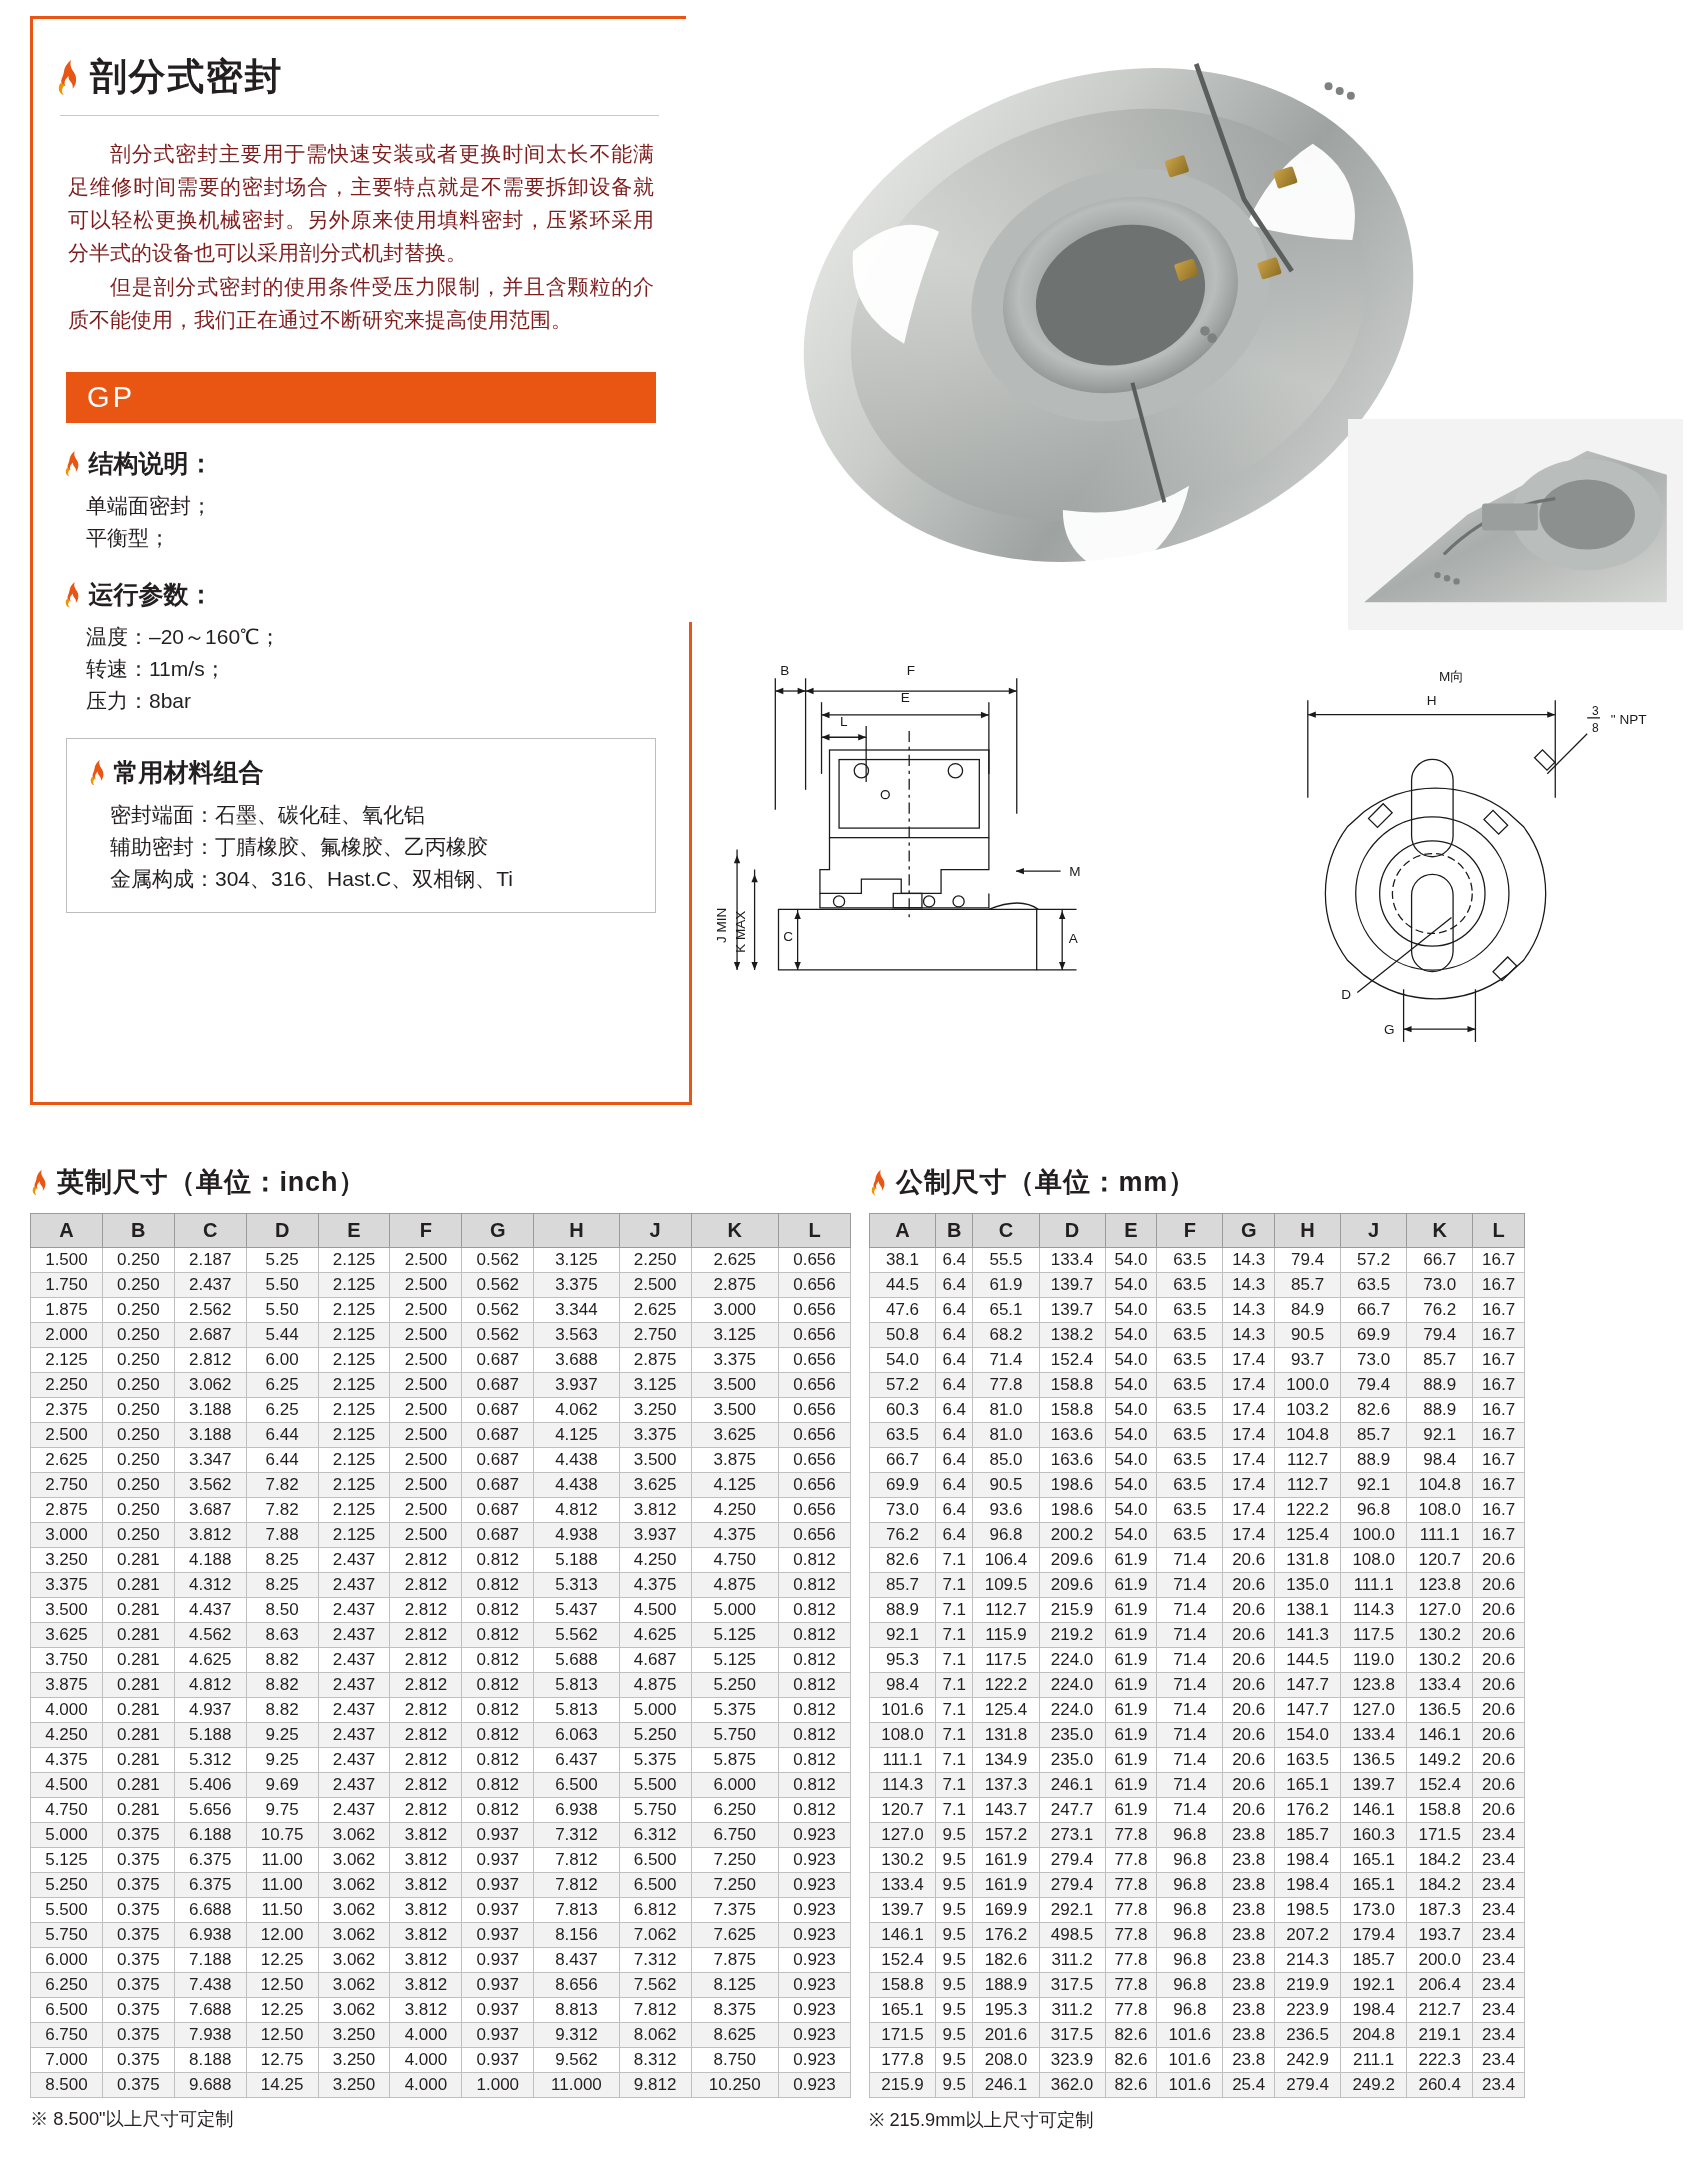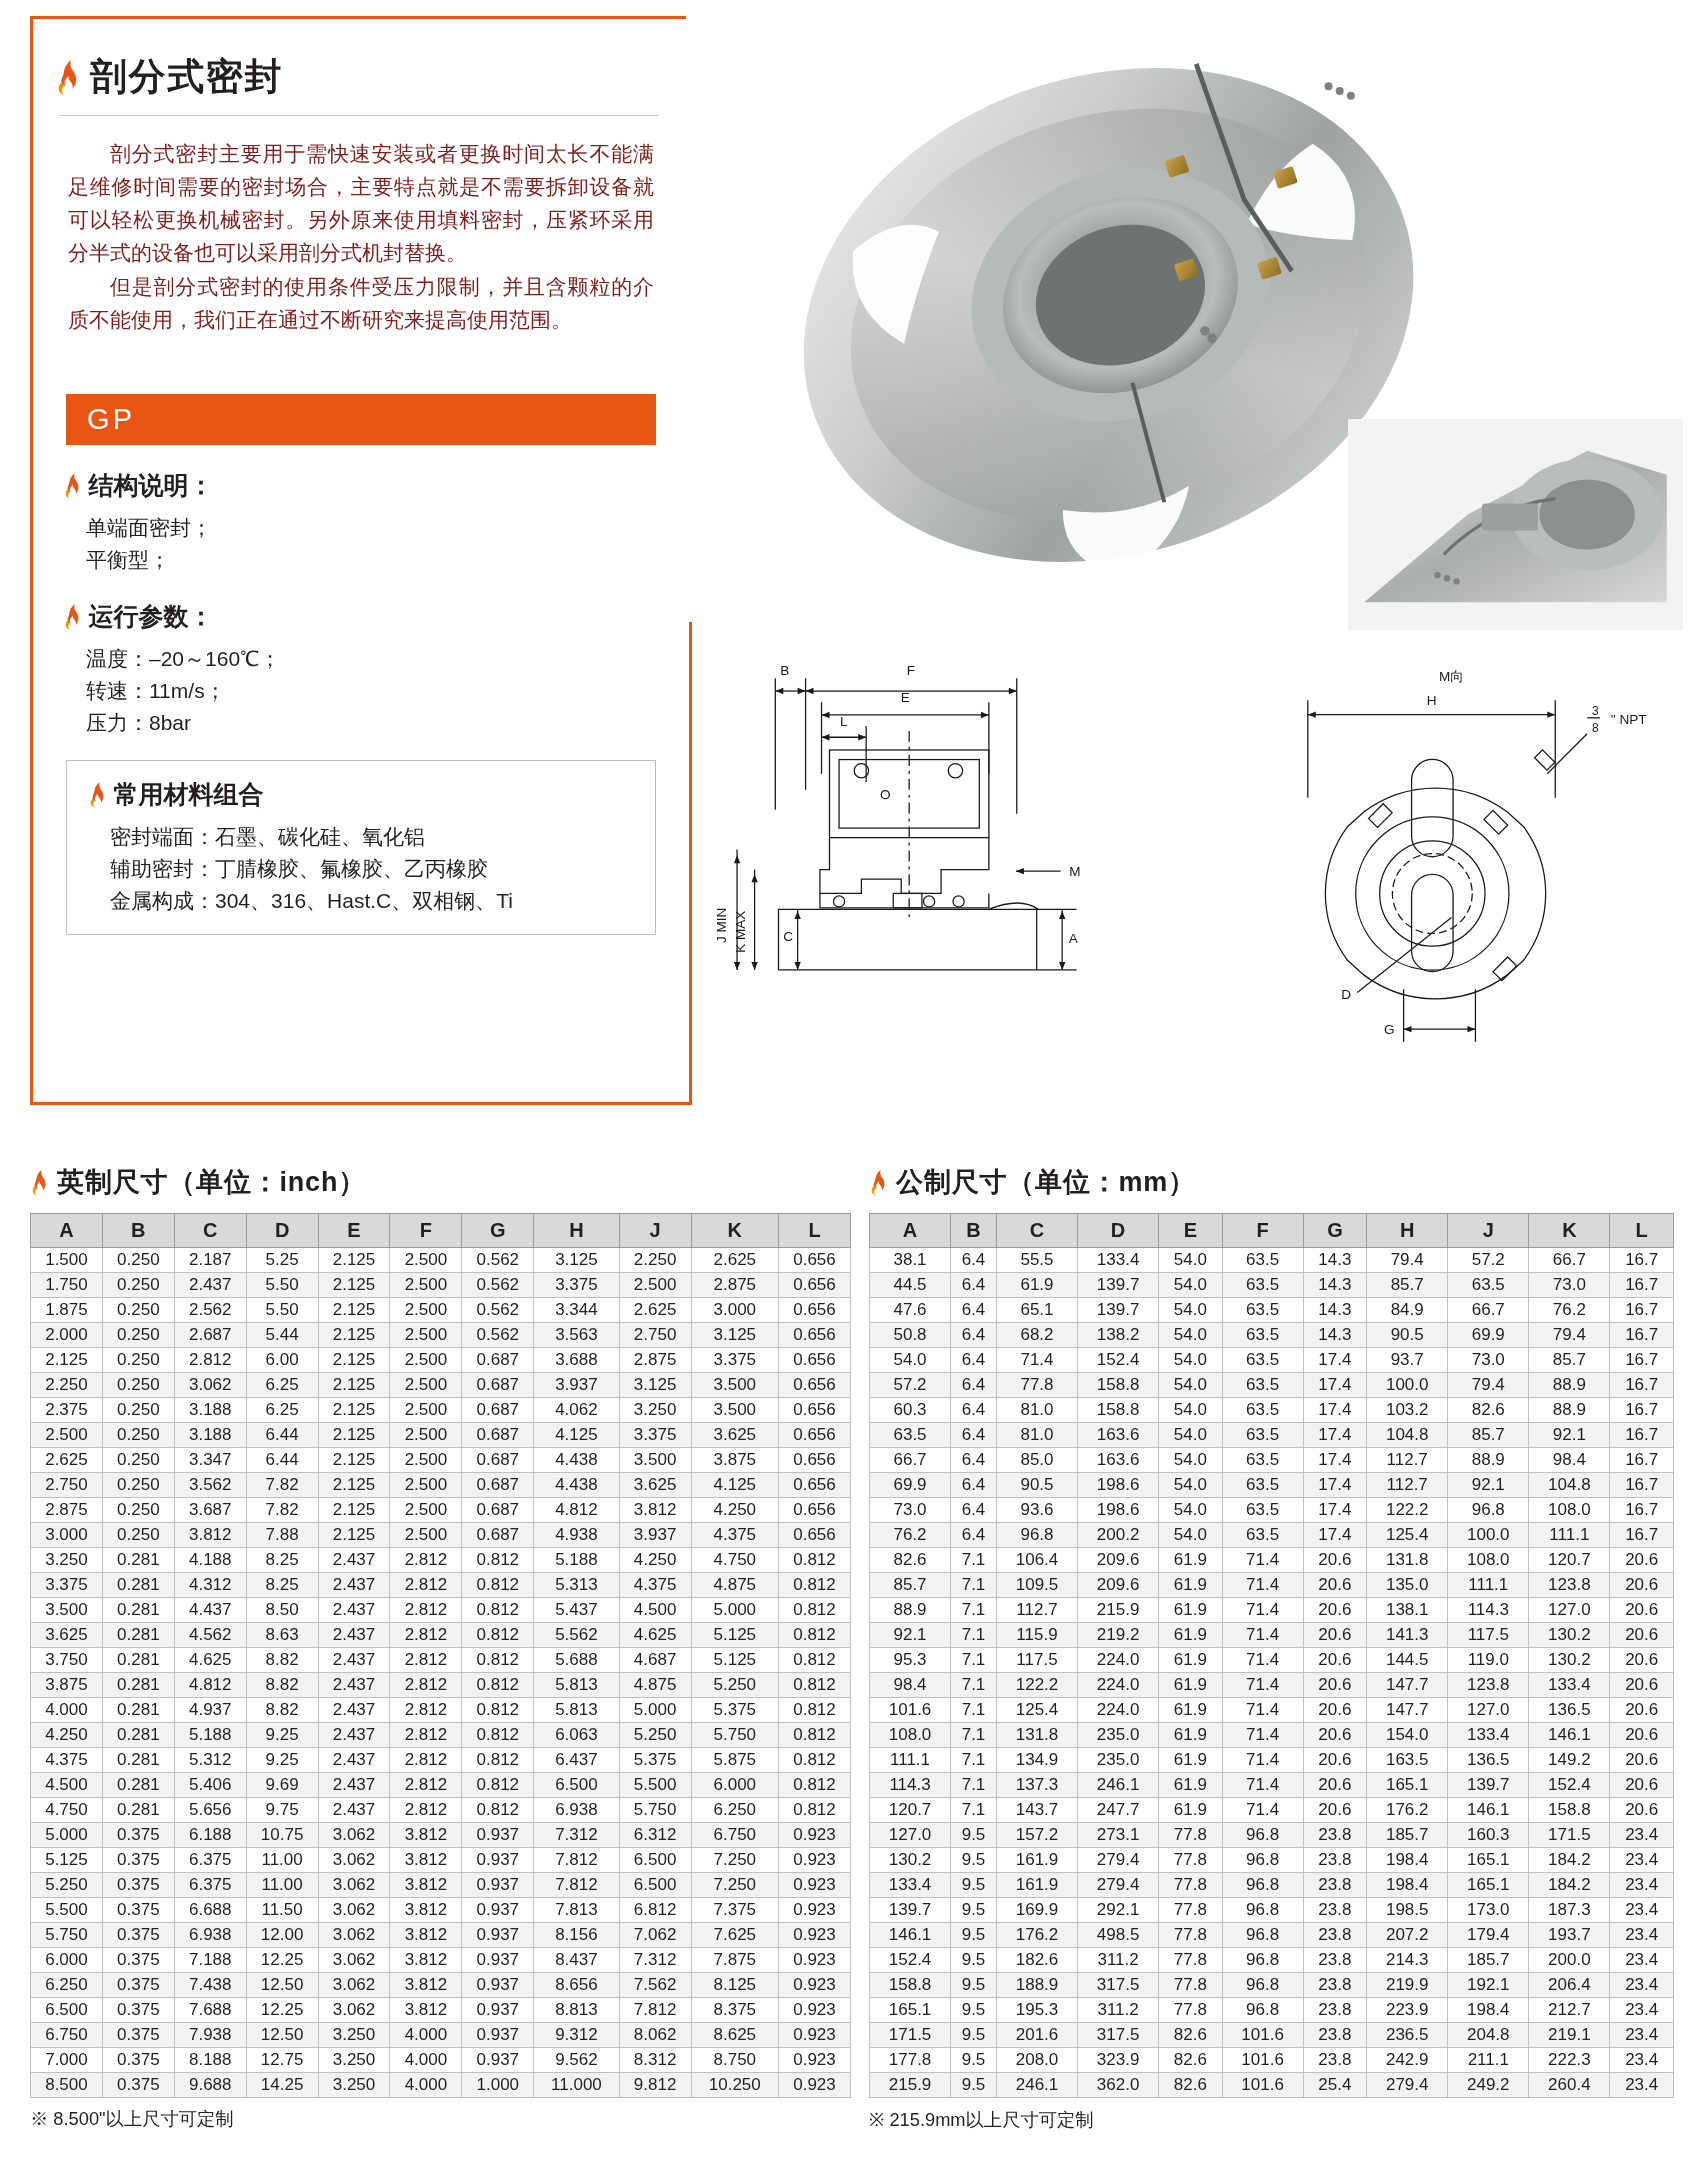--- a/index.html
+++ b/index.html
@@ -30,21 +30,21 @@
   }
   .body-para{
     margin:21px 35px 0 35px; font-size:21px; line-height:33px; color:#7f1d1d;
     text-align:justify;
   }
   .body-para p{margin:0;}
   .body-para p + p{ margin-top:1.6px; }
   .indent{ text-indent:2em; }
 
   .gp-bar{
-    margin:58px 0 0 33px; width:590px; height:51px; background:#e95513;
+    margin:36px 0 0 33px; width:590px; height:51px; background:#e95513;
     color:#ffffff; font-size:29px; letter-spacing:3.2px; display:flex; align-items:center;
     padding-left:21px; font-weight:normal;
   }
   .sec-head{ display:flex; align-items:center; margin:24px 0 0 30px; }
   .sec-head .flame{ width:17.5px;height:25.5px;margin-right:8px;}
   .sec-title{ font-size:25px; font-weight:bold; color:#231f20; }
   .sec-lines{ margin:9.6px 0 0 53px; font-size:21px; line-height:32px; color:#231f20;}
   .mat-box{
     margin:21px 33px 0 33px; border:0.8px solid #bdbdbd; padding:4.8px 0 17.5px 0;
   }
@@ -64,21 +64,21 @@
   
   .drawings{
     position:absolute; left:702px; top:654px; width:981px; height:447px;
   }
   .draw svg{display:block;}
 
   
   .tables-wrap{ position:absolute; left:0; top:1156px; width:1703px; }
   .tbl-block{ position:absolute; top:8px; }
   .tbl-left{ left:30px; width:821px; }
-  .tbl-right{ left:869px; width:805px; }
+  .tbl-right{ left:869px; width:656px; }
   .tbl-head{ display:flex; align-items:center; margin-bottom:12.8px;}
   .tbl-head .flame{ width:17.5px; height:27px; margin-right:9.6px;}
   .tbl-title{ font-size:27px; font-weight:bold; color:#231f20; letter-spacing:0.8px;}
   table{ border-collapse:collapse; width:100%; font-size:17px; }
   thead th{
     background:#d9d9d9; border:0.8px solid #9a9a9a; height:34px;
     font-size:20px; font-weight:bold; color:#231f20;
   }
   tbody td{
     border:0.8px solid #bfbfbf; height:25px; text-align:center;

